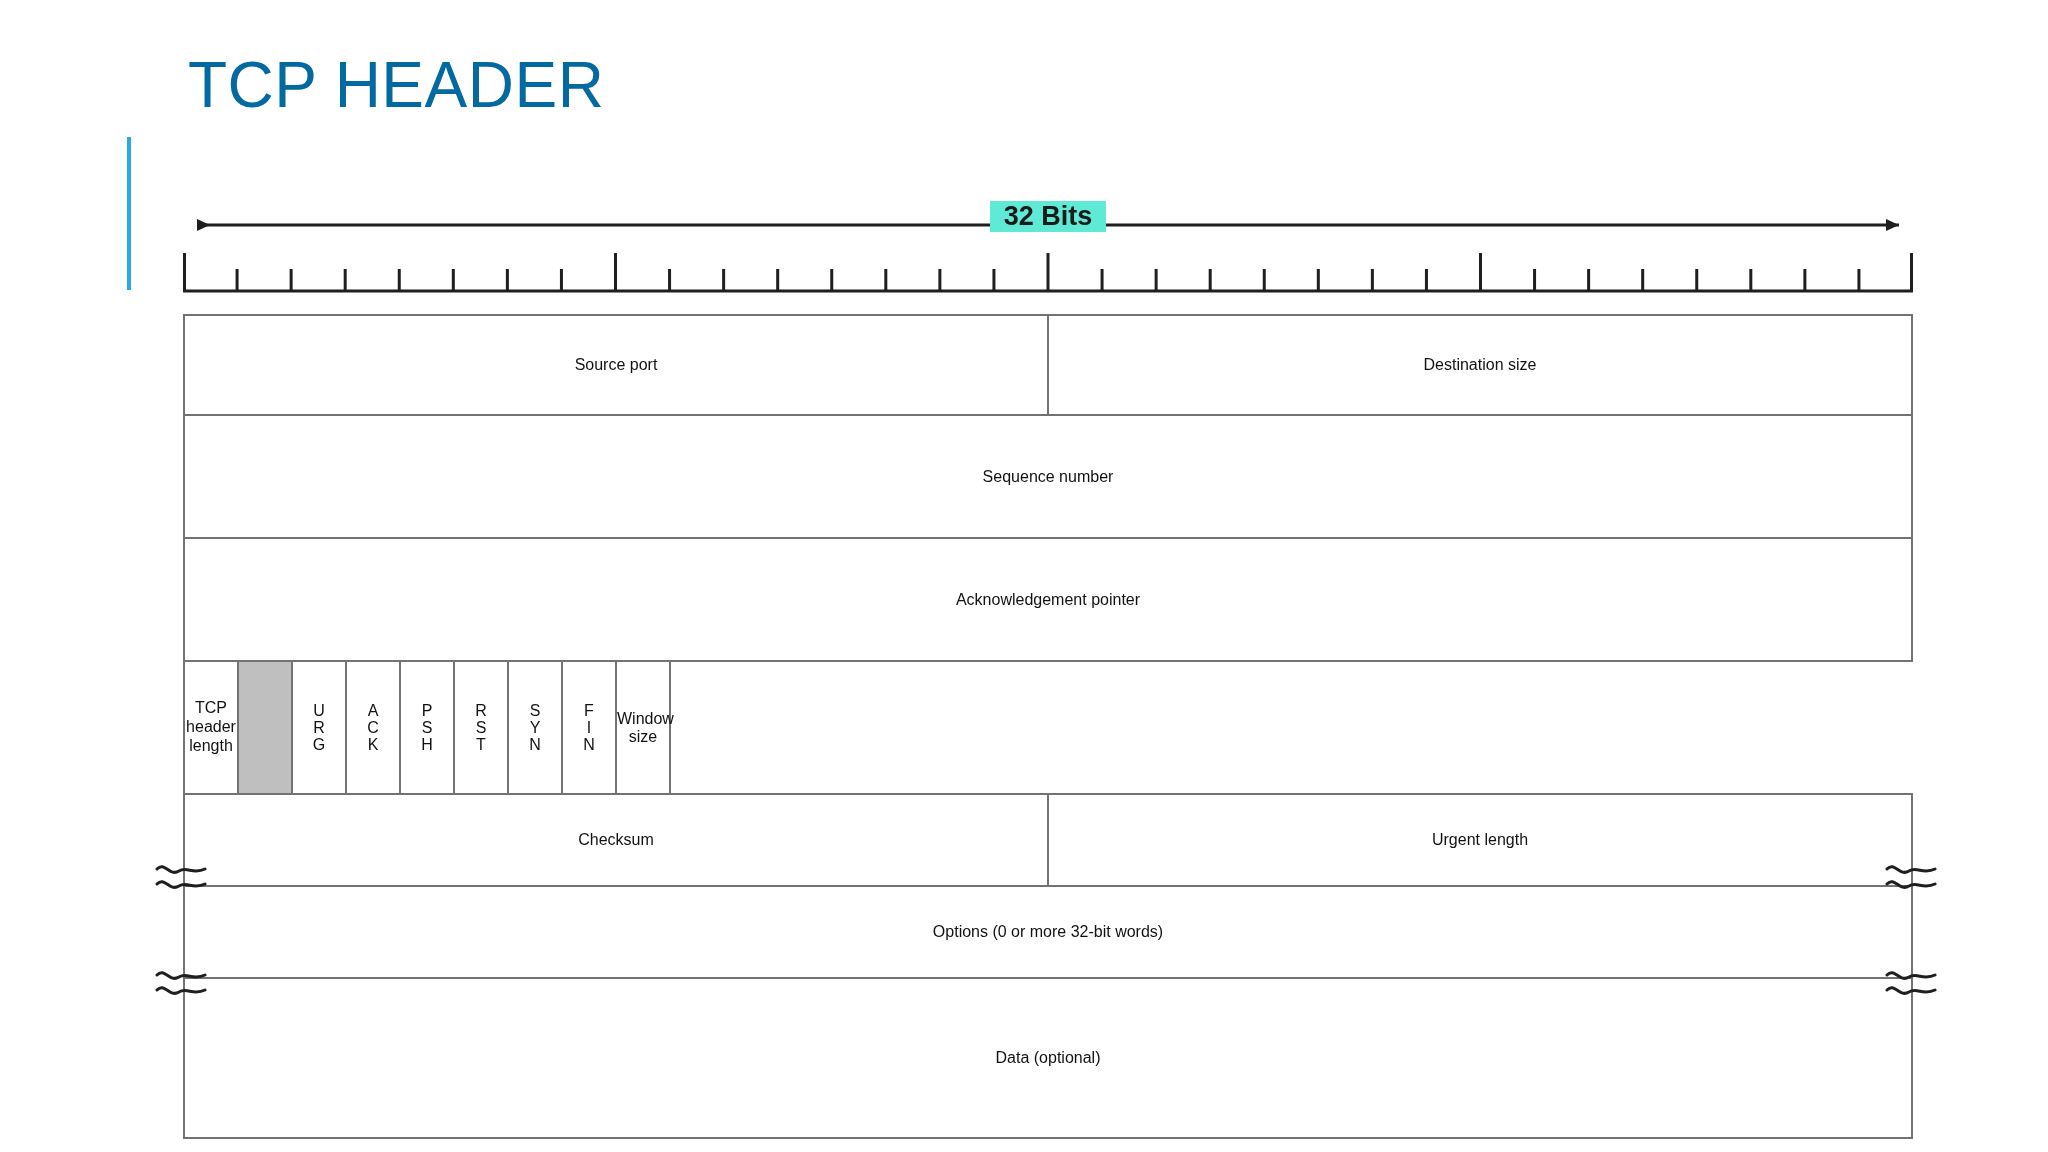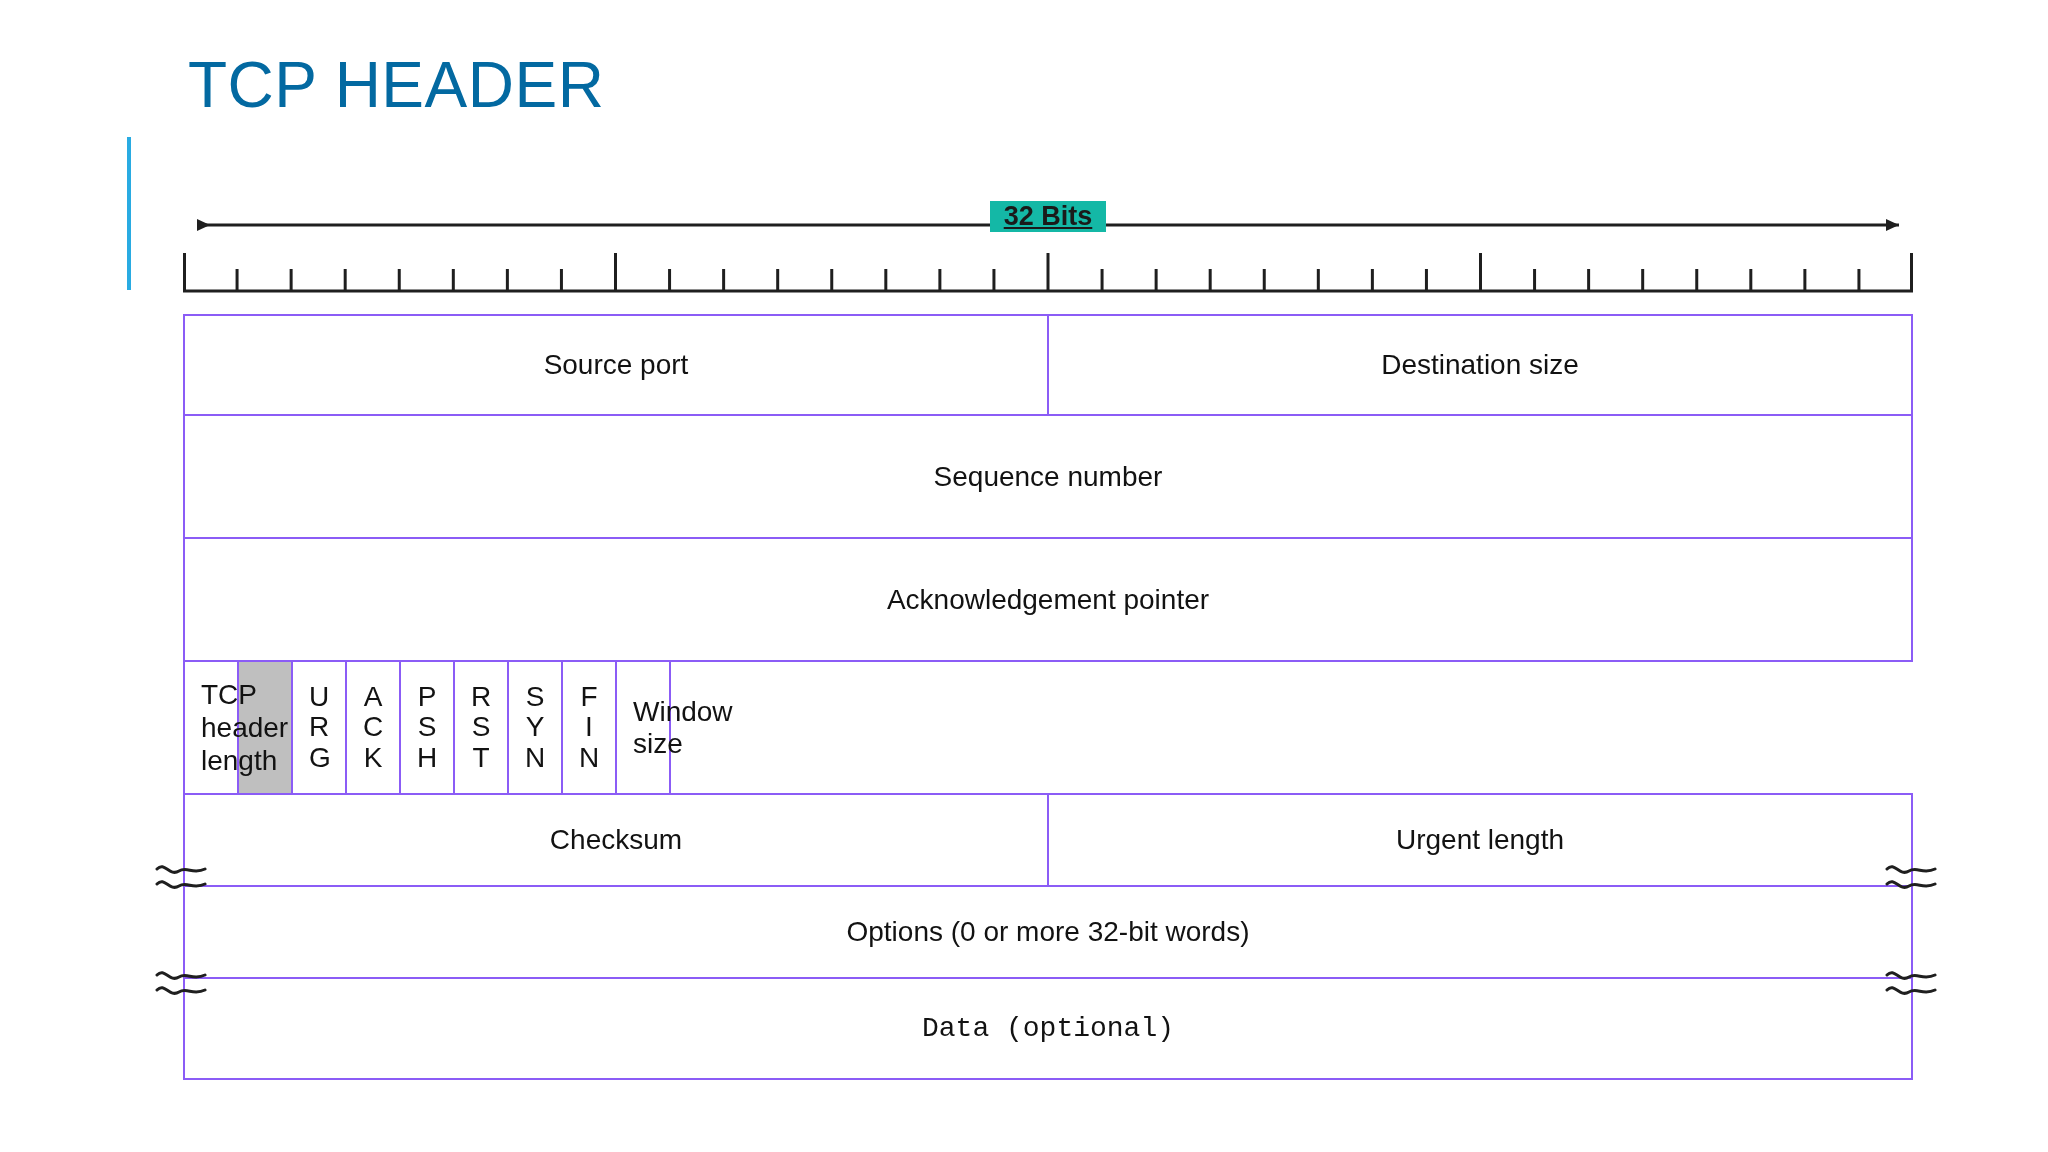--- a/index.html
+++ b/index.html
@@ -54,23 +54,22 @@
     height: 40px;
     display: flex;
     align-items: center;
     justify-content: center;
     font-size: 27px;
     font-weight: 700;
     color: #1a1a1a;
     pointer-events: none;
   }
   #bits-label span {
-    background: #14b8a6;
+    background: #5eead4;
     padding: 0 14px;
-    text-decoration: underline;
   }
 
   
   #ruler {
     position: absolute;
     left: 183px;
     top: 250px;
     width: 1730px;
     height: 44px;
   }
@@ -78,33 +77,33 @@
   
   #tcp-table {
     position: absolute;
     left: 183px;
     top: 314px;
     width: 1730px;
     border-collapse: collapse;
     table-layout: fixed;
   }
   #tcp-table td {
-    border: 2px solid #8b5cf6;
+    border: 2px solid #737373;
     text-align: center;
     vertical-align: middle;
-    font-size: 28px;
+    font-size: 16px;
     color: #121212;
-    padding: 16px;
+    padding: 0;
     background: #ffffff;
   }
   .r-tall   { height: 100px; }
   .r-mid    { height: 123px; }
   .r-flags  { height: 133px; }
   .r-short  { height: 92px; }
-  .r-data   { height: 101px; font-family: Liberation Mono, monospace; }
+  .r-data   { height: 160px; }
 
   .cell-thl {
     font-size: 27px;
     line-height: 1.18;
     width: 212px;
     margin-top: 39px;
   }
   .cell-reserved {
     background: #bfbfbf !important;
     width: 295px;

